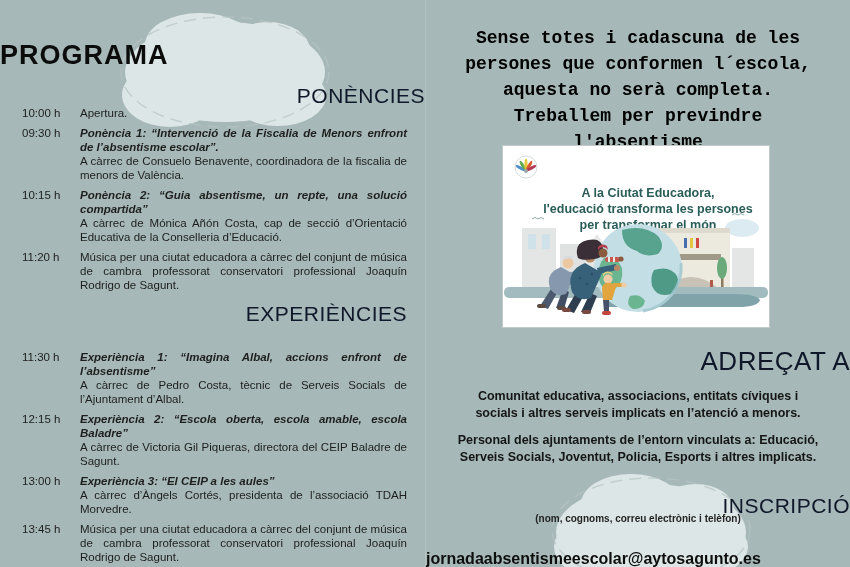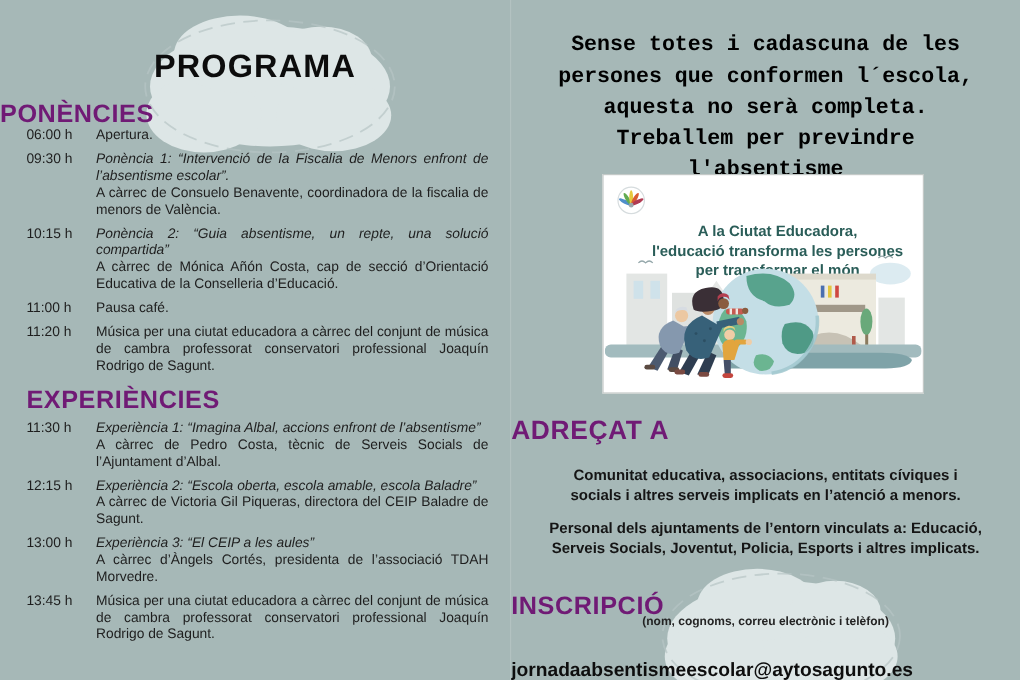--- a/index.html
+++ b/index.html
@@ -13,51 +13,51 @@
   .panel { position:absolute; top:0; height:567px; overflow:hidden; }
   .panel-left  { left:0;   width:425px; }
   .panel-right { left:425px; width:425px; border-left:1px solid rgba(255,255,255,0.15); }
 
   .cloud { position:absolute; z-index:0; pointer-events:none; }
   .cloud-top    { left:100px; top:0;    width:250px; height:145px; }
   .cloud-bottom { left:110px; top:462px; width:230px; height:120px; }
 
   .h-programa {
     position:absolute; z-index:2; top:40px; left:0; width:100%;
-    text-align:center; font-size:27px; font-weight:900; letter-spacing:1px; color:#0c0c0c;
-  }
-  .h-red { color:#701a75; font-weight:700; text-align:left; letter-spacing:.5px; }
+    text-align:left; font-size:27px; font-weight:900; letter-spacing:1px; color:#0c0c0c;
+  }
+  .h-red { color:#0f172a; font-weight:400; text-align:right; letter-spacing:.5px; }
   .h-ponencies { position:absolute; z-index:2; top:84px; left:0; width:100%; font-size:21px; }
 
   .schedule { position:absolute; z-index:2; top:106px; left:22px; right:18px; }
   .srow { display:flex; margin-bottom:6px; }
   .stime { flex:none; width:46px; font-size:11.5px; line-height:14px; }
   .sbody { flex:1; margin-left:12px; font-size:11.5px; line-height:14px; text-align:justify; }
-  .stitle { display:block; font-weight:normal; font-style:italic; }
+  .stitle { display:block; font-weight:bold; font-style:italic; }
   .sdesc  { display:block; }
-  .h-experiencies { font-size:21px; margin:10px 0 4px 0; }
+  .h-experiencies { font-size:21px; margin:10px 0 24px 0; }
 
   .headline {
     position:absolute; z-index:2; top:25px; left:18px; right:18px;
     text-align:center; color:#000000; font-weight:900;
     font-size:18px; line-height:26px; white-space:pre-line;font-family:Liberation Mono, monospace;
   }
   .card {
     position:absolute; z-index:2; top:145px; left:76px; width:268px; height:183px;
     background:#ffffff; border:1px solid #c3c9c7;
   }
   .card-logo { position:absolute; top:9px; left:11px; width:24px; height:24px; }
   .card-title {
     position:absolute; top:12px; left:32px; right:8px;
     text-align:center; color:#2a5d58; font-weight:bold;
     font-size:12.5px; line-height:16px; white-space:pre-line;margin-top:27px;
   }
   .card-art { position:absolute; left:1px; right:1px; bottom:1px; height:118px; }
 
-  .h-adrecat { position:absolute; z-index:2; top:346px; left:0; width:100%; font-size:22px; }
+  .h-adrecat { position:absolute; z-index:2; top:346px; left:0; width:100%; font-size:26px; }
   .adrecat-p {
     position:absolute; z-index:2; left:30px; right:30px; text-align:center;
     font-weight:bold; font-size:12.5px; line-height:17px; color:#151515;
   }
   .adrecat-p1 { top:388px; }
   .adrecat-p2 { top:432px; }
 
   .h-inscripcio { position:absolute; z-index:2; top:494px; left:0; width:100%; font-size:21px; }
   .email { position:absolute; z-index:2; top:550px; left:0; width:100%; text-align:left;
            font-weight:bold; font-size:16px; color:#0e0e0e; }
@@ -81,45 +81,38 @@
       <ellipse cx="125" cy="72" rx="104" ry="55" fill="none" stroke="#b6c5c5" stroke-width="1.5" stroke-dasharray="12 7" opacity="0.7"></ellipse>
     </svg>
   </div>
 
   <div class="h-programa">PROGRAMA</div>
   <div class="h-red h-ponencies">PONÈNCIES</div>
 
   <div class="schedule">
 
     <div class="srow">
-      <div class="stime">06:00 h</div>
+      <div class="stime">10:00 h</div>
       <div class="sbody">
         <span class="stitle"></span>
         <span class="sdesc">Apertura.</span>
       </div>
     </div>
     <div class="srow">
       <div class="stime">09:30 h</div>
       <div class="sbody">
         <span class="stitle">Ponència 1: “Intervenció de la Fiscalia de Menors enfront de l’absentisme escolar”.</span>
         <span class="sdesc">A càrrec de Consuelo Benavente, coordinadora de la fiscalia de menors de València.</span>
       </div>
     </div>
     <div class="srow">
       <div class="stime">10:15 h</div>
       <div class="sbody">
         <span class="stitle">Ponència 2: “Guia absentisme, un repte, una solució compartida”</span>
         <span class="sdesc">A càrrec de Mónica Añón Costa, cap de secció d’Orientació Educativa de la Conselleria d’Educació.</span>
-      </div>
-    </div>
-    <div class="srow">
-      <div class="stime">11:00 h</div>
-      <div class="sbody">
-        <span class="stitle"></span>
-        <span class="sdesc">Pausa café.</span>
       </div>
     </div>
     <div class="srow">
       <div class="stime">11:20 h</div>
       <div class="sbody">
         <span class="stitle"></span>
         <span class="sdesc">Música per una ciutat educadora a càrrec del conjunt de música de cambra professorat conservatori professional Joaquín Rodrigo de Sagunt.</span>
       </div>
     </div>
 

